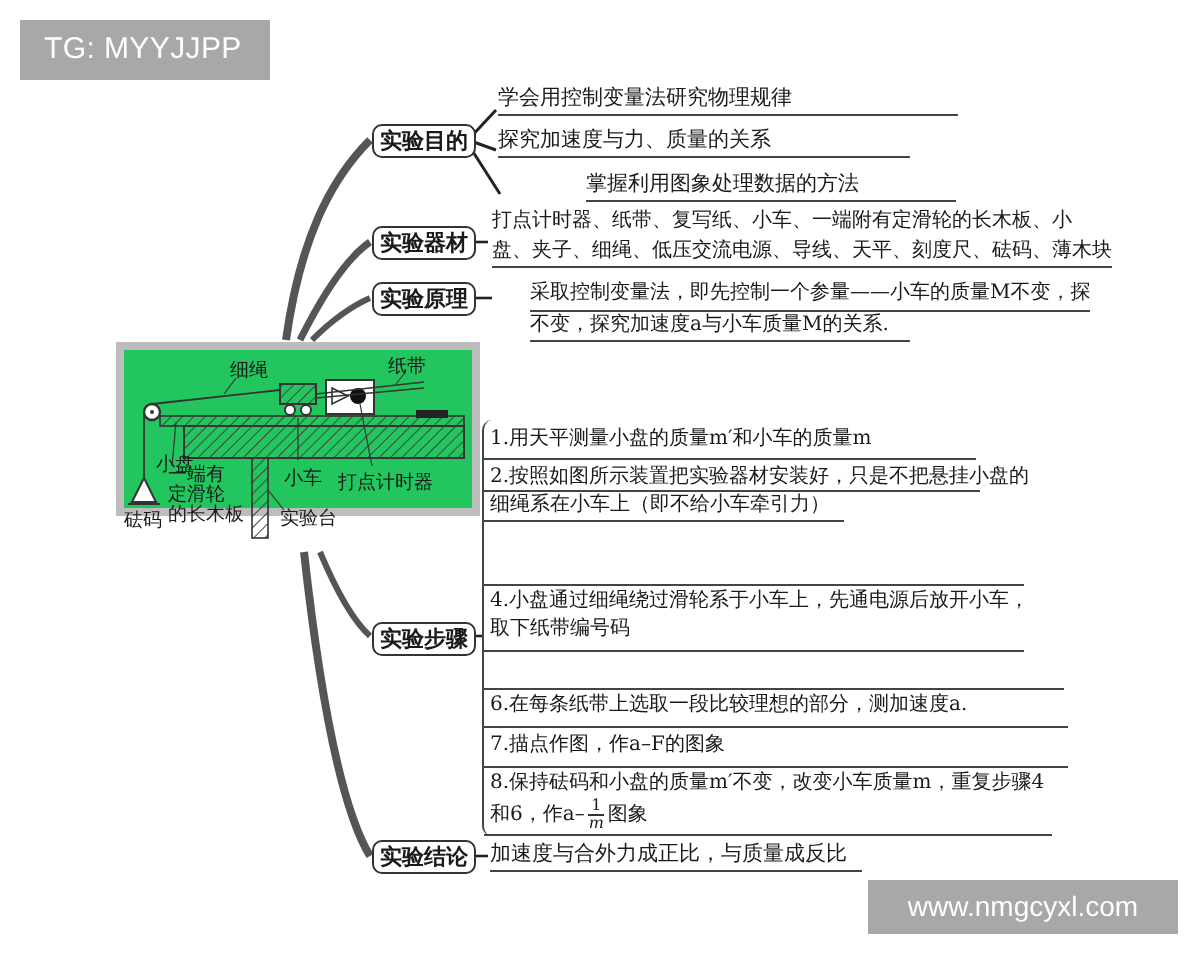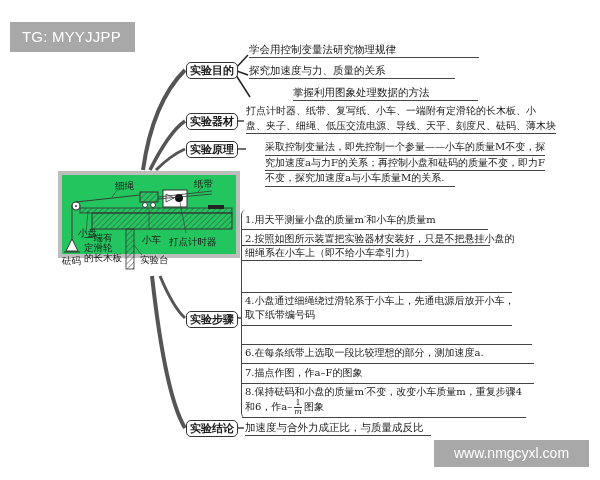--- a/index.html
+++ b/index.html
@@ -3,21 +3,21 @@
 <meta charset="utf-8">
 <style>
   * { box-sizing: border-box; margin: 0; padding: 0; }
   body {
     width: 600px; height: 480px; background: #ffffff; position: relative; overflow: hidden;
     font-family: "DejaVu Serif", "Liberation Serif", serif; color: #1a1a1a;
   }
   .wm-top {
     position: absolute; left: 10px; top: 10px; width: 125px; height: 30px;
     background: #a8a8a8; color: #ffffff; font-family: "Liberation Sans", sans-serif;
-    font-size: 15px; line-height: 30px; padding-left: 12px; letter-spacing: 0.2px; margin-top: 12px;
+    font-size: 15px; line-height: 30px; padding-left: 12px; letter-spacing: 0.2px;
   }
   .wm-bottom {
     position: absolute; left: 434px; top: 440px; width: 155px; height: 27px;
     background: #a8a8a8; color: #ffffff; font-family: Liberation Sans, sans-serif;
     font-size: 14px; line-height: 27px; text-align: center;
   }
   svg.lines { position: absolute; left: 0; top: 0; }
   .node {
     position: absolute; border: 1.5px solid #333; border-radius: 5px; background: #fff;
     font-size: 11px; font-weight: bold; padding: 1px 3px; line-height: 13px; white-space: nowrap;
@@ -79,21 +79,20 @@
 
 <div class="node" style="left:186px;top:113px;">实验器材</div>
 <div class="para" style="left:246px;top:104px;font-size:10px;">
   <span class="ln" style="border-bottom:none;">打点计时器、纸带、复写纸、小车、一端附有定滑轮的长木板、小</span>
   <span class="ln">盘、夹子、细绳、低压交流电源、导线、天平、刻度尺、砝码、薄木块</span>
 </div>
 
 <div class="node" style="left:186px;top:141px;">实验原理</div>
 <div class="para" style="left:248px;top:140px;font-size:10px;margin-left:17px;">
   <span class="ln">采取控制变量法，即先控制一个参量——小车的质量M不变，探</span>
-  <span class="ln">究加速度a与力F的关系；再控制小盘和砝码的质量不变，即力F</span>
   <span class="ln" style="width:190px;">不变，探究加速度a与小车质量M的关系.</span>
 </div>
 
 <div class="diagram">
   <svg width="174" height="97" style="position:absolute;left:0;top:0;">
     <defs>
       <pattern id="hatch" width="4" height="4" patternUnits="userSpaceOnUse" patternTransform="rotate(45)">
         <line x1="0" y1="0" x2="0" y2="4" stroke="#444" stroke-width="1"></line>
       </pattern>
     </defs>

